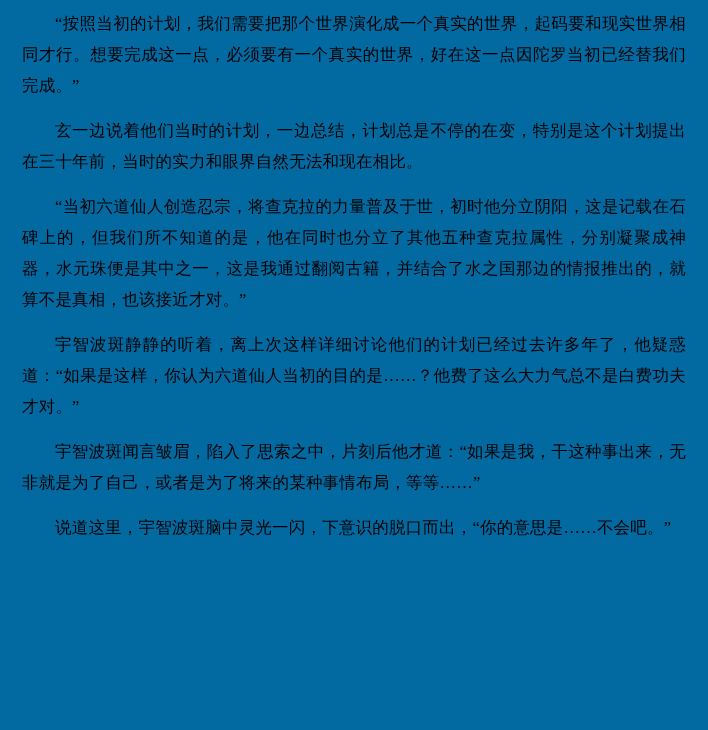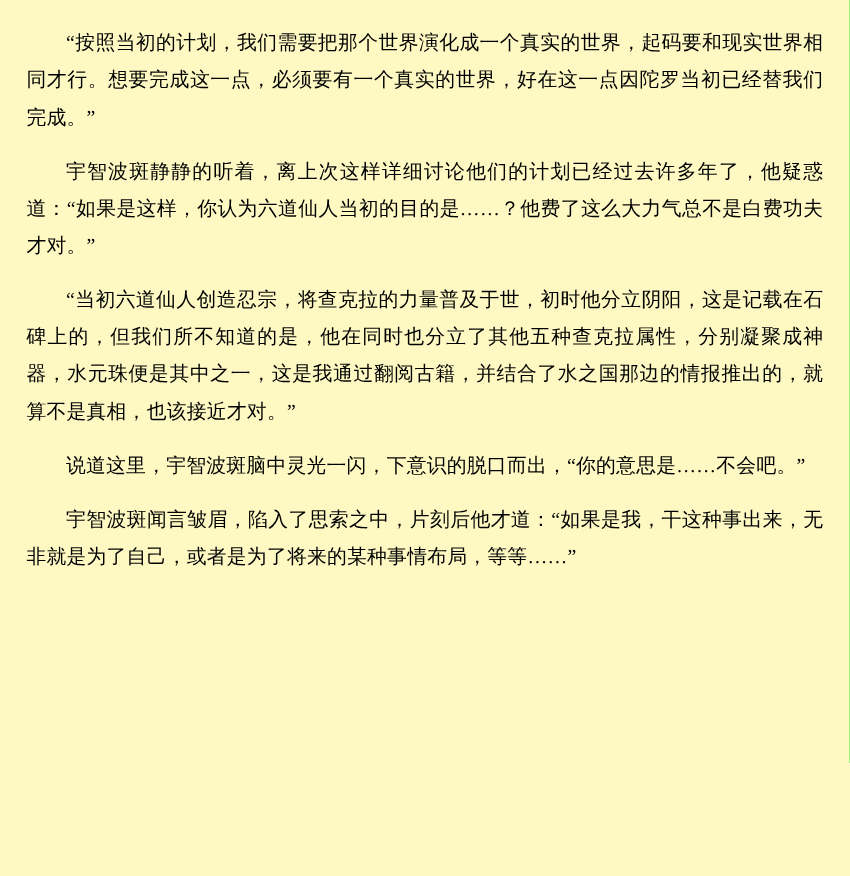--- a/index.html
+++ b/index.html
@@ -11,22 +11,22 @@
     height: 730px;
     background: #00ee00;
     font-family: "Liberation Serif", "DejaVu Serif", serif;
     overflow: hidden;
   }
   .page {
     position: relative;
     width: 708px;
     height: 730px;
     box-sizing: border-box;
-    padding: 20px 22px 0 22px;
-    background: #fef9c3;
+    padding: 8px 22px 0 22px;
+    background: #0369a1;
   }
   .para {
     font-size: 16.5px;
     line-height: 31px;
     color: #000000;
     text-align: justify;
     text-justify: inter-ideograph;
     text-indent: 2em;
     margin: 0 0 14px 0;
     letter-spacing: 0.2px;
@@ -37,17 +37,18 @@
     color: #000000;
     margin: -6px 0 4px 28px;
     letter-spacing: 0.2px;
   }
 </style>
 </head>
 <body>
 
 <div class="page">
   <p class="para">“按照当初的计划，我们需要把那个世界演化成一个真实的世界，起码要和现实世界相同才行。想要完成这一点，必须要有一个真实的世界，好在这一点因陀罗当初已经替我们完成。”</p>
+  <p class="para">玄一边说着他们当时的计划，一边总结，计划总是不停的在变，特别是这个计划提出在三十年前，当时的实力和眼界自然无法和现在相比。</p>
+  <p class="para">“当初六道仙人创造忍宗，将查克拉的力量普及于世，初时他分立阴阳，这是记载在石碑上的，但我们所不知道的是，他在同时也分立了其他五种查克拉属性，分别凝聚成神器，水元珠便是其中之一，这是我通过翻阅古籍，并结合了水之国那边的情报推出的，就算不是真相，也该接近才对。”</p>
   <p class="para">宇智波斑静静的听着，离上次这样详细讨论他们的计划已经过去许多年了，他疑惑道：“如果是这样，你认为六道仙人当初的目的是……？他费了这么大力气总不是白费功夫才对。”</p>
-  <p class="para">“当初六道仙人创造忍宗，将查克拉的力量普及于世，初时他分立阴阳，这是记载在石碑上的，但我们所不知道的是，他在同时也分立了其他五种查克拉属性，分别凝聚成神器，水元珠便是其中之一，这是我通过翻阅古籍，并结合了水之国那边的情报推出的，就算不是真相，也该接近才对。”</p>
+  <p class="para">宇智波斑闻言皱眉，陷入了思索之中，片刻后他才道：“如果是我，干这种事出来，无非就是为了自己，或者是为了将来的某种事情布局，等等……”</p>
   <p class="para">说道这里，宇智波斑脑中灵光一闪，下意识的脱口而出，“你的意思是……不会吧。”</p>
-  <p class="para">宇智波斑闻言皱眉，陷入了思索之中，片刻后他才道：“如果是我，干这种事出来，无非就是为了自己，或者是为了将来的某种事情布局，等等……”</p>
 </div>
 
 </body></html>

